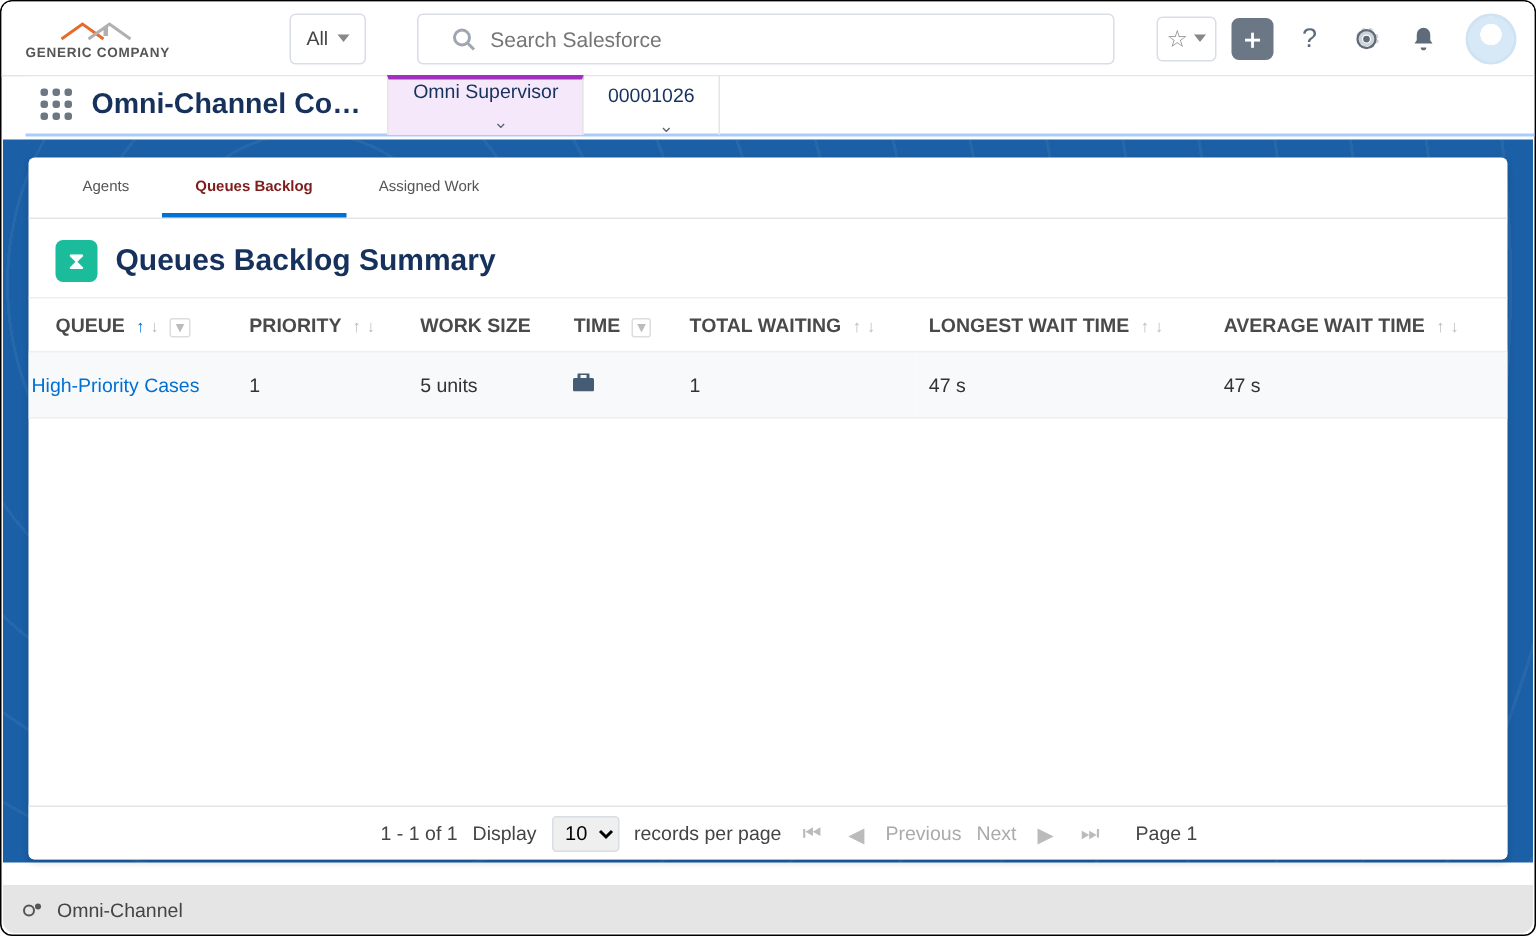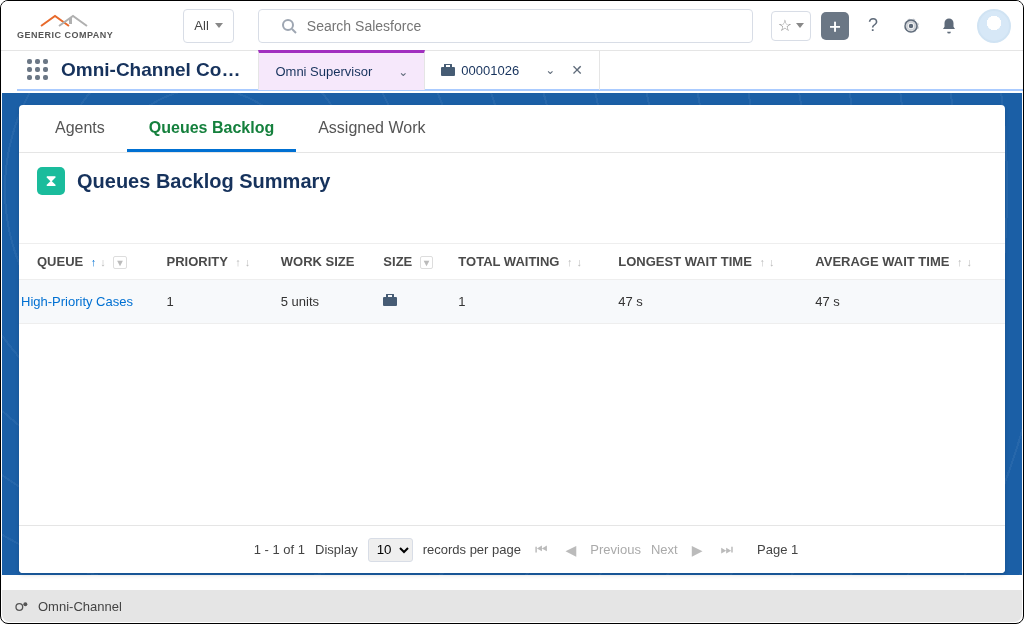--- a/index.html
+++ b/index.html
@@ -1,64 +1,64 @@
 <!DOCTYPE html>
 <html><head>
 <meta charset="utf-8">
 <style>
   * { box-sizing: border-box; margin: 0; padding: 0; font-family: -apple-system, BlinkMacSystemFont, "Segoe UI", Arial, sans-serif; }
   body { width: 1024px; height: 624px; overflow: hidden; background: #fff; border: 1px solid #000; border-radius: 8px; position: relative; }
 
   
-  .global-header { height: 50px; display: flex; align-items: center; padding: 0 12px; border-bottom: 1px solid #e5e5e5; background:#fff; }
+  .global-header { height: 50px; display: flex; align-items: center; padding: 0 12px; border-bottom: 1px solid #e5e5e5; background:#fff;gap:10px; }
   .logo { display:flex; flex-direction:column; align-items:center; margin-right: 70px; margin-left:4px;}
   .logo-text { font-size: 9px; letter-spacing: .5px; color:#555; font-weight:600; }
   .scope-picker { display:flex; align-items:center; height:34px; border:1px solid #d8dde6; border-radius:4px; padding:0 10px; margin-right:24px; cursor:pointer; color:#444; font-size:13px; background:#fff;}
   .scope-picker .caret { margin-left:6px; }
   .search-wrap { flex:1; display:flex; align-items:center; height:34px; border:1px solid #d8dde6; border-radius:4px; padding:0 22px; color:#706e6b; background:#fff;}
   .search-wrap input { border:none; outline:none; flex:1; font-size:14px; color:#555; background:transparent;}
   .header-actions { display:flex; align-items:center; gap:10px; margin-left:18px; }
   .hdr-pill { display:flex; align-items:center; height:30px; border:1px solid #d8dde6; border-radius:4px; padding:0 6px; gap:4px; color:#888;}
   .hdr-btn { width:28px; height:28px; display:flex; align-items:center; justify-content:center; color:#5f6b7a; cursor:pointer; font-size:18px;}
   .hdr-plus { width:28px; height:28px; border-radius:5px; background:#6b7785; color:#fff; display:flex; align-items:center; justify-content:center; font-size:18px; font-weight:bold;}
   .avatar { width:34px; height:34px; border-radius:50%; background:radial-gradient(circle at 50% 40%, #fff 0 30%, #d7e8f7 31% 100%); border:2px solid #d0e3f3; margin-left:4px;}
 
   
   .app-bar { height:40px; display:flex; align-items:center; border-bottom:2px solid #aacbff; padding:0 10px; background:#fff;margin-left:16px;}
   .waffle { width:22px; height:22px; display:grid; grid-template-columns:repeat(3,5px); grid-auto-rows:5px; gap:3px; margin-right:12px; cursor:pointer;}
   .waffle span { background:#6b7785; border-radius:2px;}
   .app-name { font-size:19px; font-weight:600; color:#16325c; margin-right:18px; white-space:nowrap; max-width:180px; overflow:hidden; text-overflow:ellipsis;}
-  .ws-tab { height:40px; display:flex; align-items:center; padding:0 16px; border-right:1px solid #e5e5e5; font-size:13px; color:#16325c; cursor:pointer; position:relative; gap:6px;}
+  .ws-tab { height:40px; display:flex; align-items:center; padding:0 16px; border-right:1px solid #e5e5e5; font-size:13px; color:#16325c; cursor:pointer; position:relative; gap:6px;flex-direction:column;}
   .ws-tab.active { background:#f6e8fb; border-top:3px solid #a12fbf; border-left:1px solid #e5e5e5;}
   .ws-tab .chev { margin-left:20px; color:#5f6b7a; font-size:12px;}
   .ws-tab .close { margin-left:10px; color:#5f6b7a; font-size:14px;}
 
   
   .blue-band { position:absolute; top:92px; left:1px; right:1px; bottom:48px; background: repeating-radial-gradient(circle at 20% 20%, rgba(255,255,255,.05) 0 2px, transparent 2px 50px), linear-gradient(#1b5fa6,#1b5fa6); }
 
   
   .main-card { position:absolute; top:104px; left:18px; right:18px; bottom:50px; background:#fff; border-radius:4px; box-shadow:0 2px 4px rgba(0,0,0,.15); display:flex; flex-direction:column; overflow:hidden;}
   .subtabs { display:flex; border-bottom:1px solid #e5e5e5; padding: 0 14px;}
-  .subtab { padding:14px 22px 12px; font-size:16px; color:#555; cursor:pointer; border-bottom:3px solid transparent;}
-  .subtab.active { color:#15803d; font-weight:600; border-bottom-color:#0070d2; }
+  .subtab { padding:14px 22px 12px; font-size:10px; color:#555; cursor:pointer; border-bottom:3px solid transparent;}
+  .subtab.active { color:#7f1d1d; font-weight:600; border-bottom-color:#0070d2; }
 
   .title-row { display:flex; align-items:center; padding:14px 18px 10px; gap:12px;}
   .title-icon { width:28px; height:28px; border-radius:5px; background:#1abc9c; display:flex; align-items:center; justify-content:center; color:#fff; font-size:16px;}
   .page-title { font-size:20px; font-weight:600; color:#16325c;}
 
-  .tbl { width:100%; border-collapse:collapse; font-size:13px;margin-top:38px;}
+  .tbl { width:100%; border-collapse:collapse; font-size:13px;}
   .tbl thead th { text-align:left; font-weight:700; color:#4a4a4a; padding:10px 8px; border-top:1px solid #eee; border-bottom:1px solid #eee; white-space:nowrap;}
   .tbl tbody td { padding:14px 8px; border-bottom:1px solid #eee; color:#333; background:#f7f9fb;}
   .sort-ind { color:#0070d2; font-size:11px; margin-left:4px; cursor:pointer;}
   .sort-muted { color:#bbb; font-size:11px; margin-left:4px; cursor:pointer;}
   .hdr-drop { color:#bbb; font-size:10px; margin-left:4px; border:1px solid #ddd; padding:0 3px; border-radius:2px; cursor:pointer;}
   .link { color:#0070d2; cursor:pointer;}
   .type-ic { color:#465c74; }
 
-  .pager { position:absolute; bottom:0; left:0; right:0; height:48px; display:flex; align-items:center; justify-content:center; gap:10px; border-top:1px solid #e5e5e5; background:#fff; font-size:13px; color:#444;padding-left:28px;}
+  .pager { position:absolute; bottom:0; left:0; right:0; height:36px; display:flex; align-items:center; justify-content:center; gap:10px; border-top:1px solid #e5e5e5; background:#fff; font-size:13px; color:#444;padding-left:28px;}
   .pager select { height:24px; border:1px solid #d8dde6; border-radius:3px; padding:0 4px;}
   .pager .nav-ic { color:#bbb; cursor:pointer; font-size:14px; padding:0 4px;}
   .pager .nav-txt { color:#aaa; cursor:pointer;}
 
   
   .footer { position:absolute; left:1px; right:1px; bottom:1px; height:32px; border-top:1px solid #e5e5e5; display:flex; align-items:center; padding:0 12px; gap:8px; font-size:13px; color:#444; background:#e5e5e5; border-radius:0 0 8px 8px;}
 
   .caret { display:inline-block; width:0; height:0; border-left:4px solid transparent; border-right:4px solid transparent; border-top:5px solid #888;}
 </style>
 </head>
@@ -157,21 +157,21 @@
           <span>QUEUE</span>
           <span class="sort-ind">↑</span><span class="sort-muted">↓</span>
           <span class="hdr-drop">▾</span>
         </th>
         <th>
           <span>PRIORITY</span>
           <span class="sort-muted">↑</span><span class="sort-muted">↓</span>
         </th>
         <th><span>WORK SIZE</span></th>
         <th>
-          <span>SIZE</span>
+          <span>TIME</span>
           <span class="hdr-drop">▾</span>
         </th>
         <th>
           <span>TOTAL WAITING</span>
           <span class="sort-muted">↑</span><span class="sort-muted">↓</span>
         </th>
         <th>
           <span>LONGEST WAIT TIME</span>
           <span class="sort-muted">↑</span><span class="sort-muted">↓</span>
         </th>

